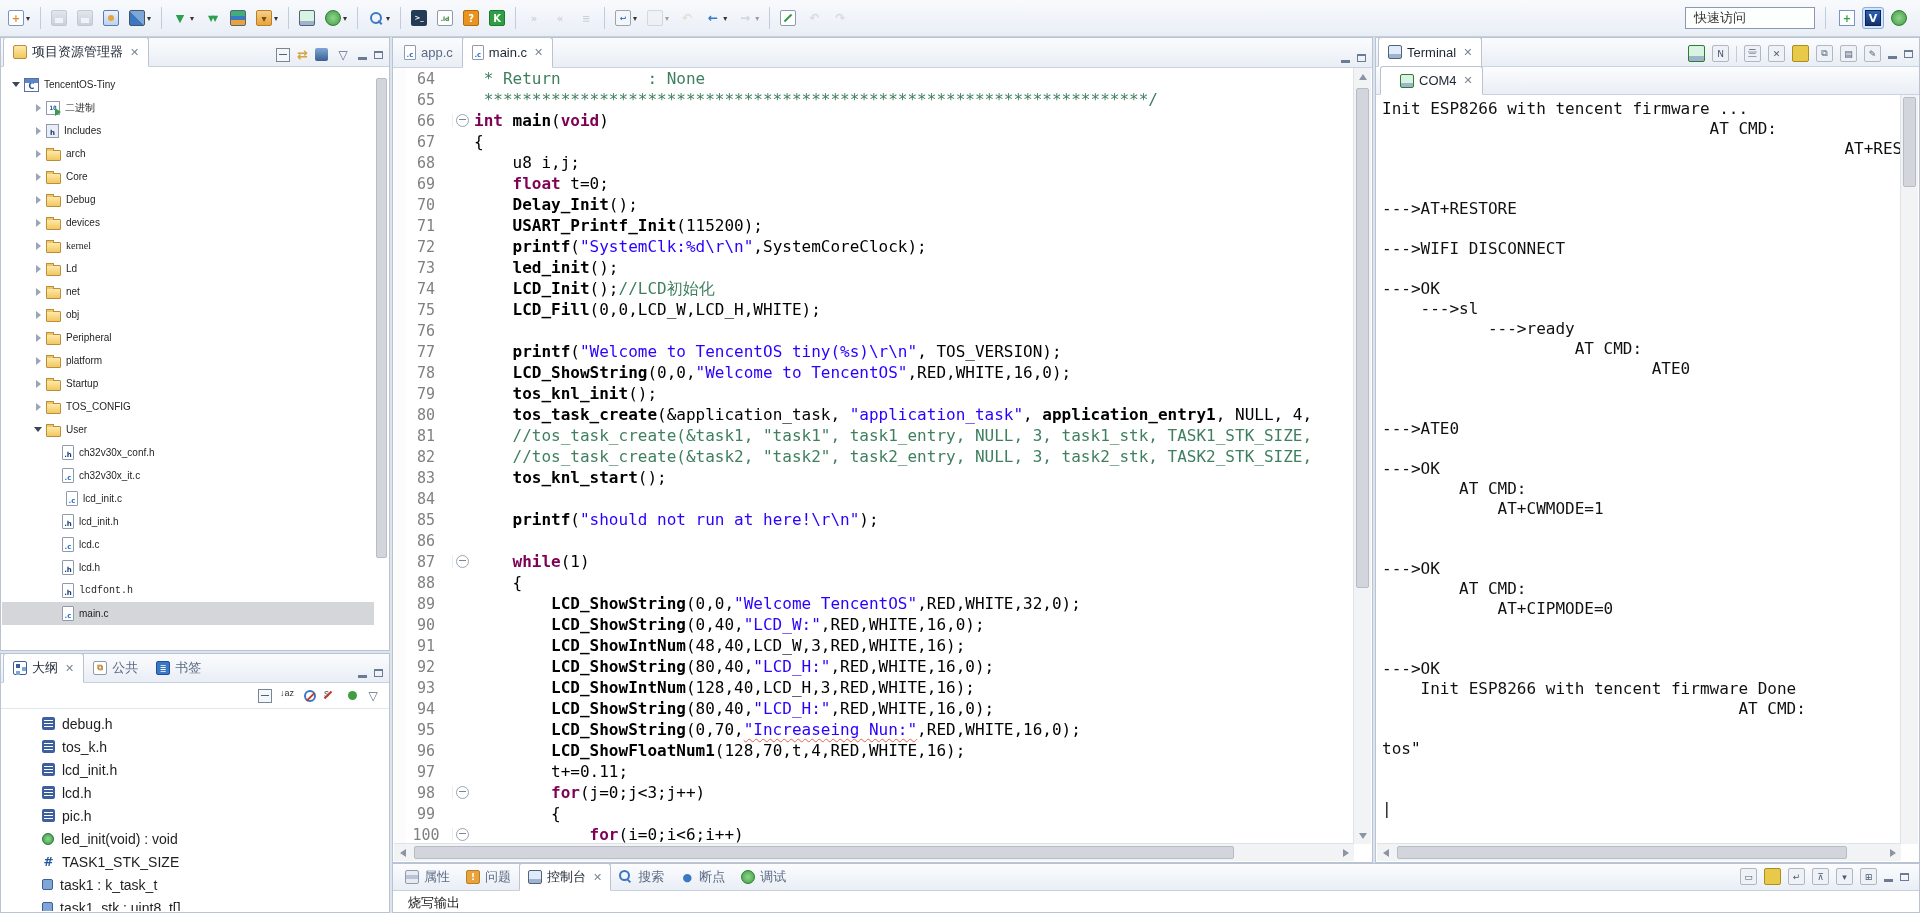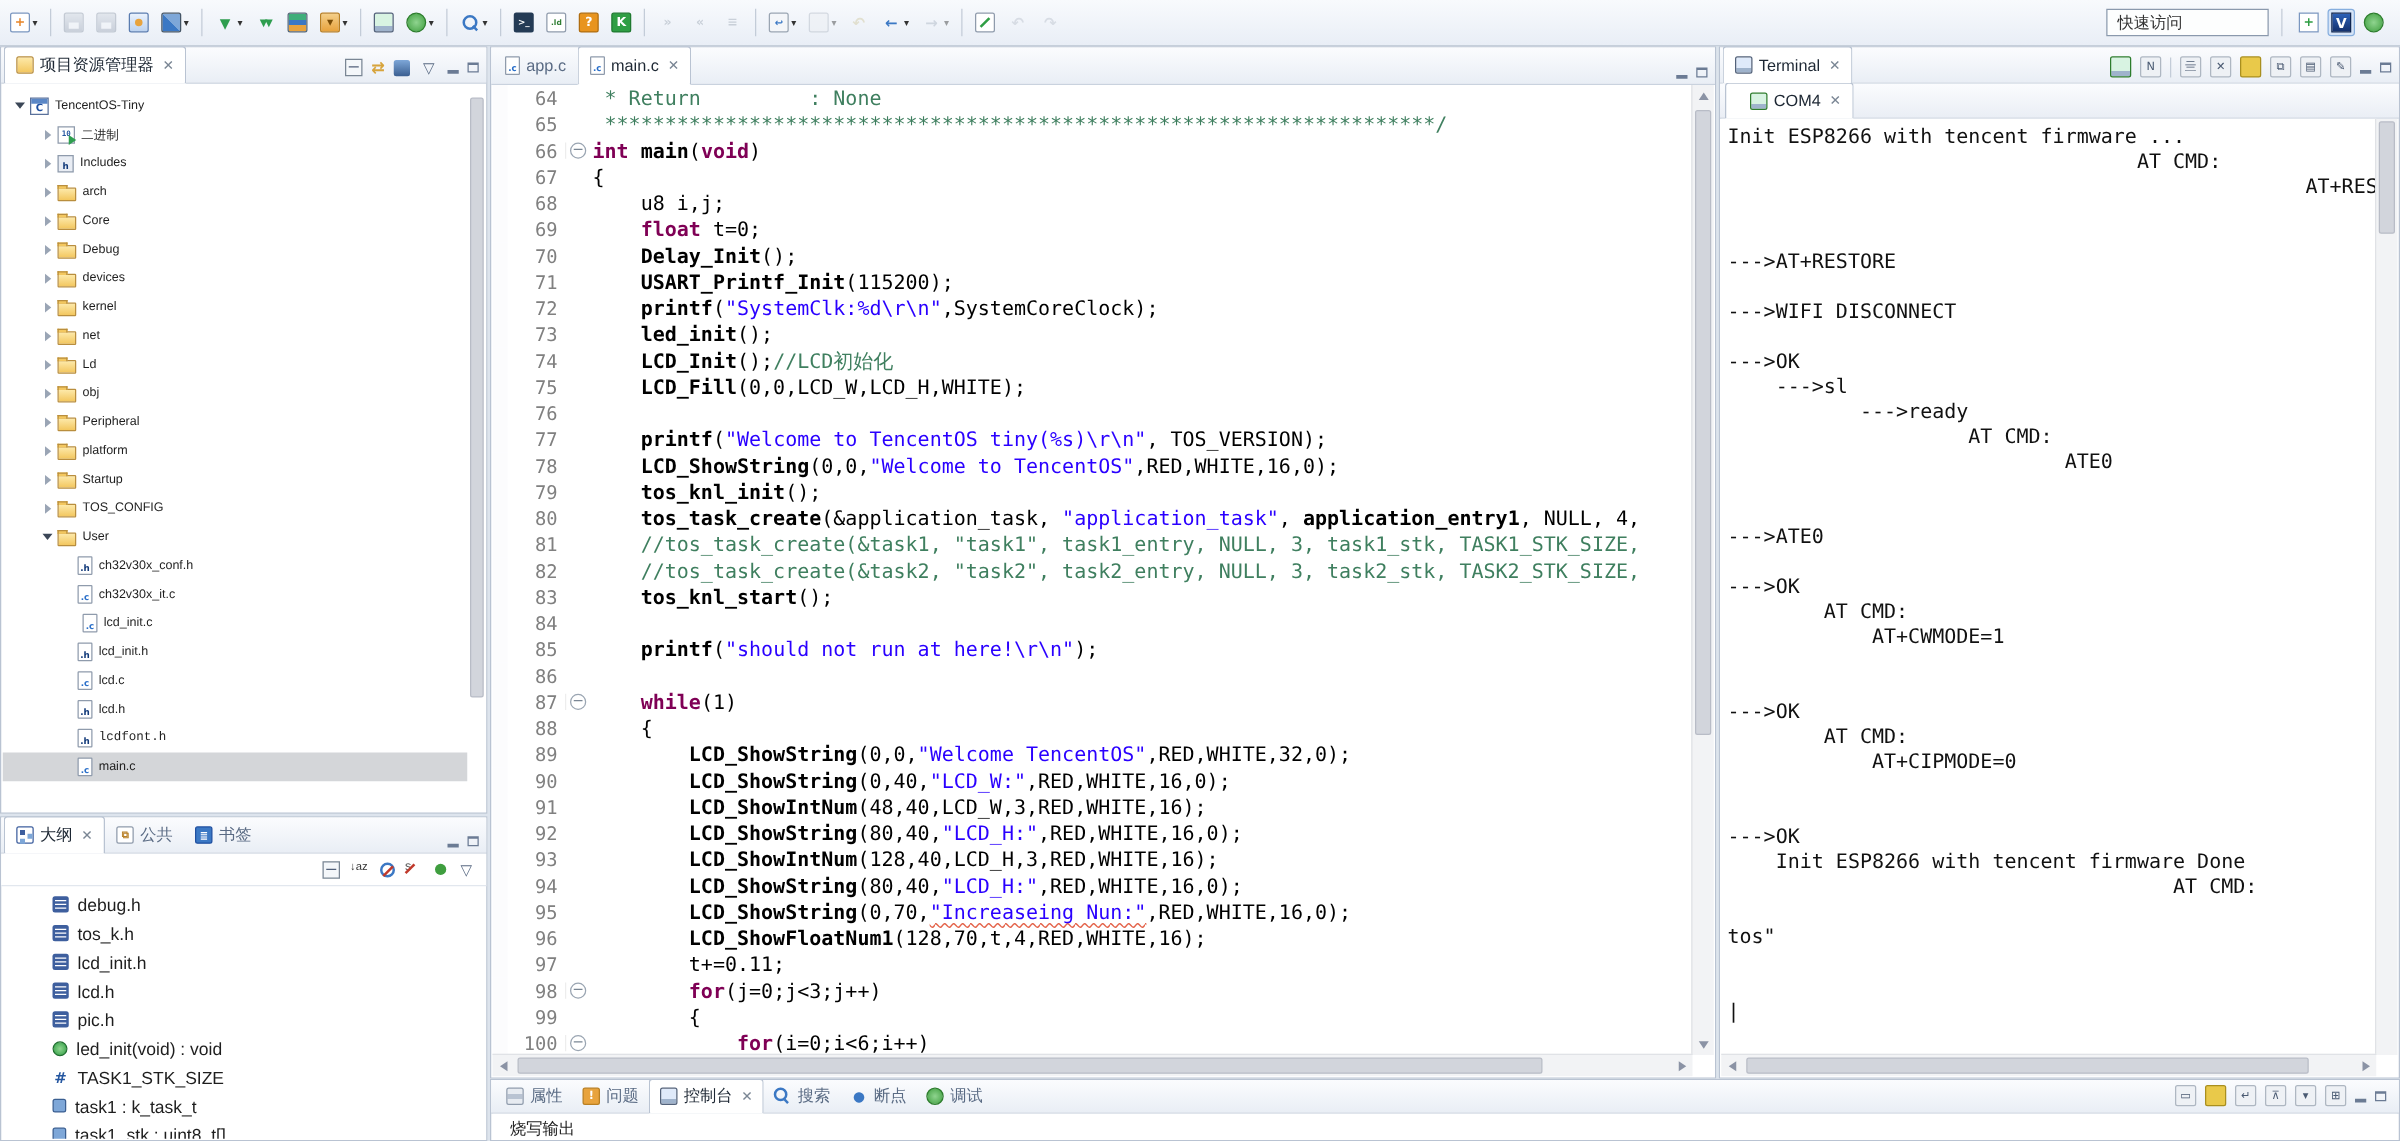--- a/index.html
+++ b/index.html
@@ -109,21 +109,21 @@
   .oic-slash::after{content:"";position:absolute;left:-1px;top:4px;width:11px;height:2px;background:#c0392b;transform:rotate(-45deg);}
   .oic-s{font-size:10px;color:#555;position:relative;}.oic-s::after{content:"s";}
   .oic-s::before{content:"";position:absolute;left:-1px;top:6px;width:10px;height:2px;background:#c0392b;transform:rotate(-45deg);}
   .oic-dot{width:9px;height:9px;border-radius:50%;background:#3f9e3f;}
 
   
   .editor{left:392px;top:37px;width:981px;height:826px;}
   .etabs{height:30px;background:linear-gradient(#fbfcfe,#e9eef5);border-bottom:1px solid #c9d2de;display:flex;align-items:flex-end;padding:0 2px;box-sizing:border-box;}
   .ebody{position:absolute;top:30px;left:1px;right:18px;bottom:18px;overflow:hidden;background:#fff;}
   .crow{display:flex;height:21px;align-items:center;}
-  .cnum{width:40px;flex:none;text-align:right;padding-right:6px;color:#808080;font:15px "DejaVu Sans Mono",monospace;}
+  .cnum{width:40px;flex:none;text-align:center;padding-right:6px;color:#808080;font:15px "DejaVu Sans Mono",monospace;}
   .cann{width:12px;flex:none;height:100%;background:#fcfcfd;}
   .cfold{width:22px;flex:none;display:flex;align-items:center;padding-left:3px;box-sizing:border-box;border-left:1px solid #ededed;}
   .fold{width:11px;height:11px;border:1px solid #9aa5b2;border-radius:50%;background:#fff;position:relative;}
   .fold::after{content:"";position:absolute;left:2px;right:2px;top:4px;height:1px;background:#7a8694;}
   .ctxt{white-space:pre;font:16px/21px "DejaVu Sans Mono",monospace;color:#000;}
   .tk{color:#7f0055;font-weight:bold;}
   .tc{color:#3f7f5f;}
   .ts{color:#2a00ff;}
   .tf{font-weight:bold;color:#000;}
   .tu{color:#2a00ff;text-decoration:underline wavy #e4634a 1px;text-underline-offset:3px;}
@@ -360,40 +360,40 @@
           <span class="ic i-folder"></span>
           <span class="tlbl">Debug</span>
         </div>
         <div class="trow" style="padding-left: 28px;">
           <span class="tw">
             <span class="tw-c"></span>
           </span>
           <span class="ic i-folder"></span>
           <span class="tlbl">devices</span>
         </div>
-        <div class="trow" style="padding-left: 28px;">
+        <div class="trow" style="padding-left: 28px; font-family: Liberation Serif, serif;">
           <span class="tw">
             <span class="tw-c"></span>
           </span>
           <span class="ic i-folder"></span>
           <span class="tlbl">kernel</span>
         </div>
         <div class="trow" style="padding-left: 28px;">
           <span class="tw">
             <span class="tw-c"></span>
           </span>
           <span class="ic i-folder"></span>
+          <span class="tlbl">Ld</span>
+        </div>
+        <div class="trow" style="padding-left: 28px;">
+          <span class="tw">
+            <span class="tw-c"></span>
+          </span>
+          <span class="ic i-folder"></span>
           <span class="tlbl">net</span>
-        </div>
-        <div class="trow" style="padding-left: 28px;">
-          <span class="tw">
-            <span class="tw-c"></span>
-          </span>
-          <span class="ic i-folder"></span>
-          <span class="tlbl">Ld</span>
         </div>
         <div class="trow" style="padding-left: 28px;">
           <span class="tw">
             <span class="tw-c"></span>
           </span>
           <span class="ic i-folder"></span>
           <span class="tlbl">obj</span>
         </div>
         <div class="trow" style="padding-left: 28px;">
           <span class="tw">

